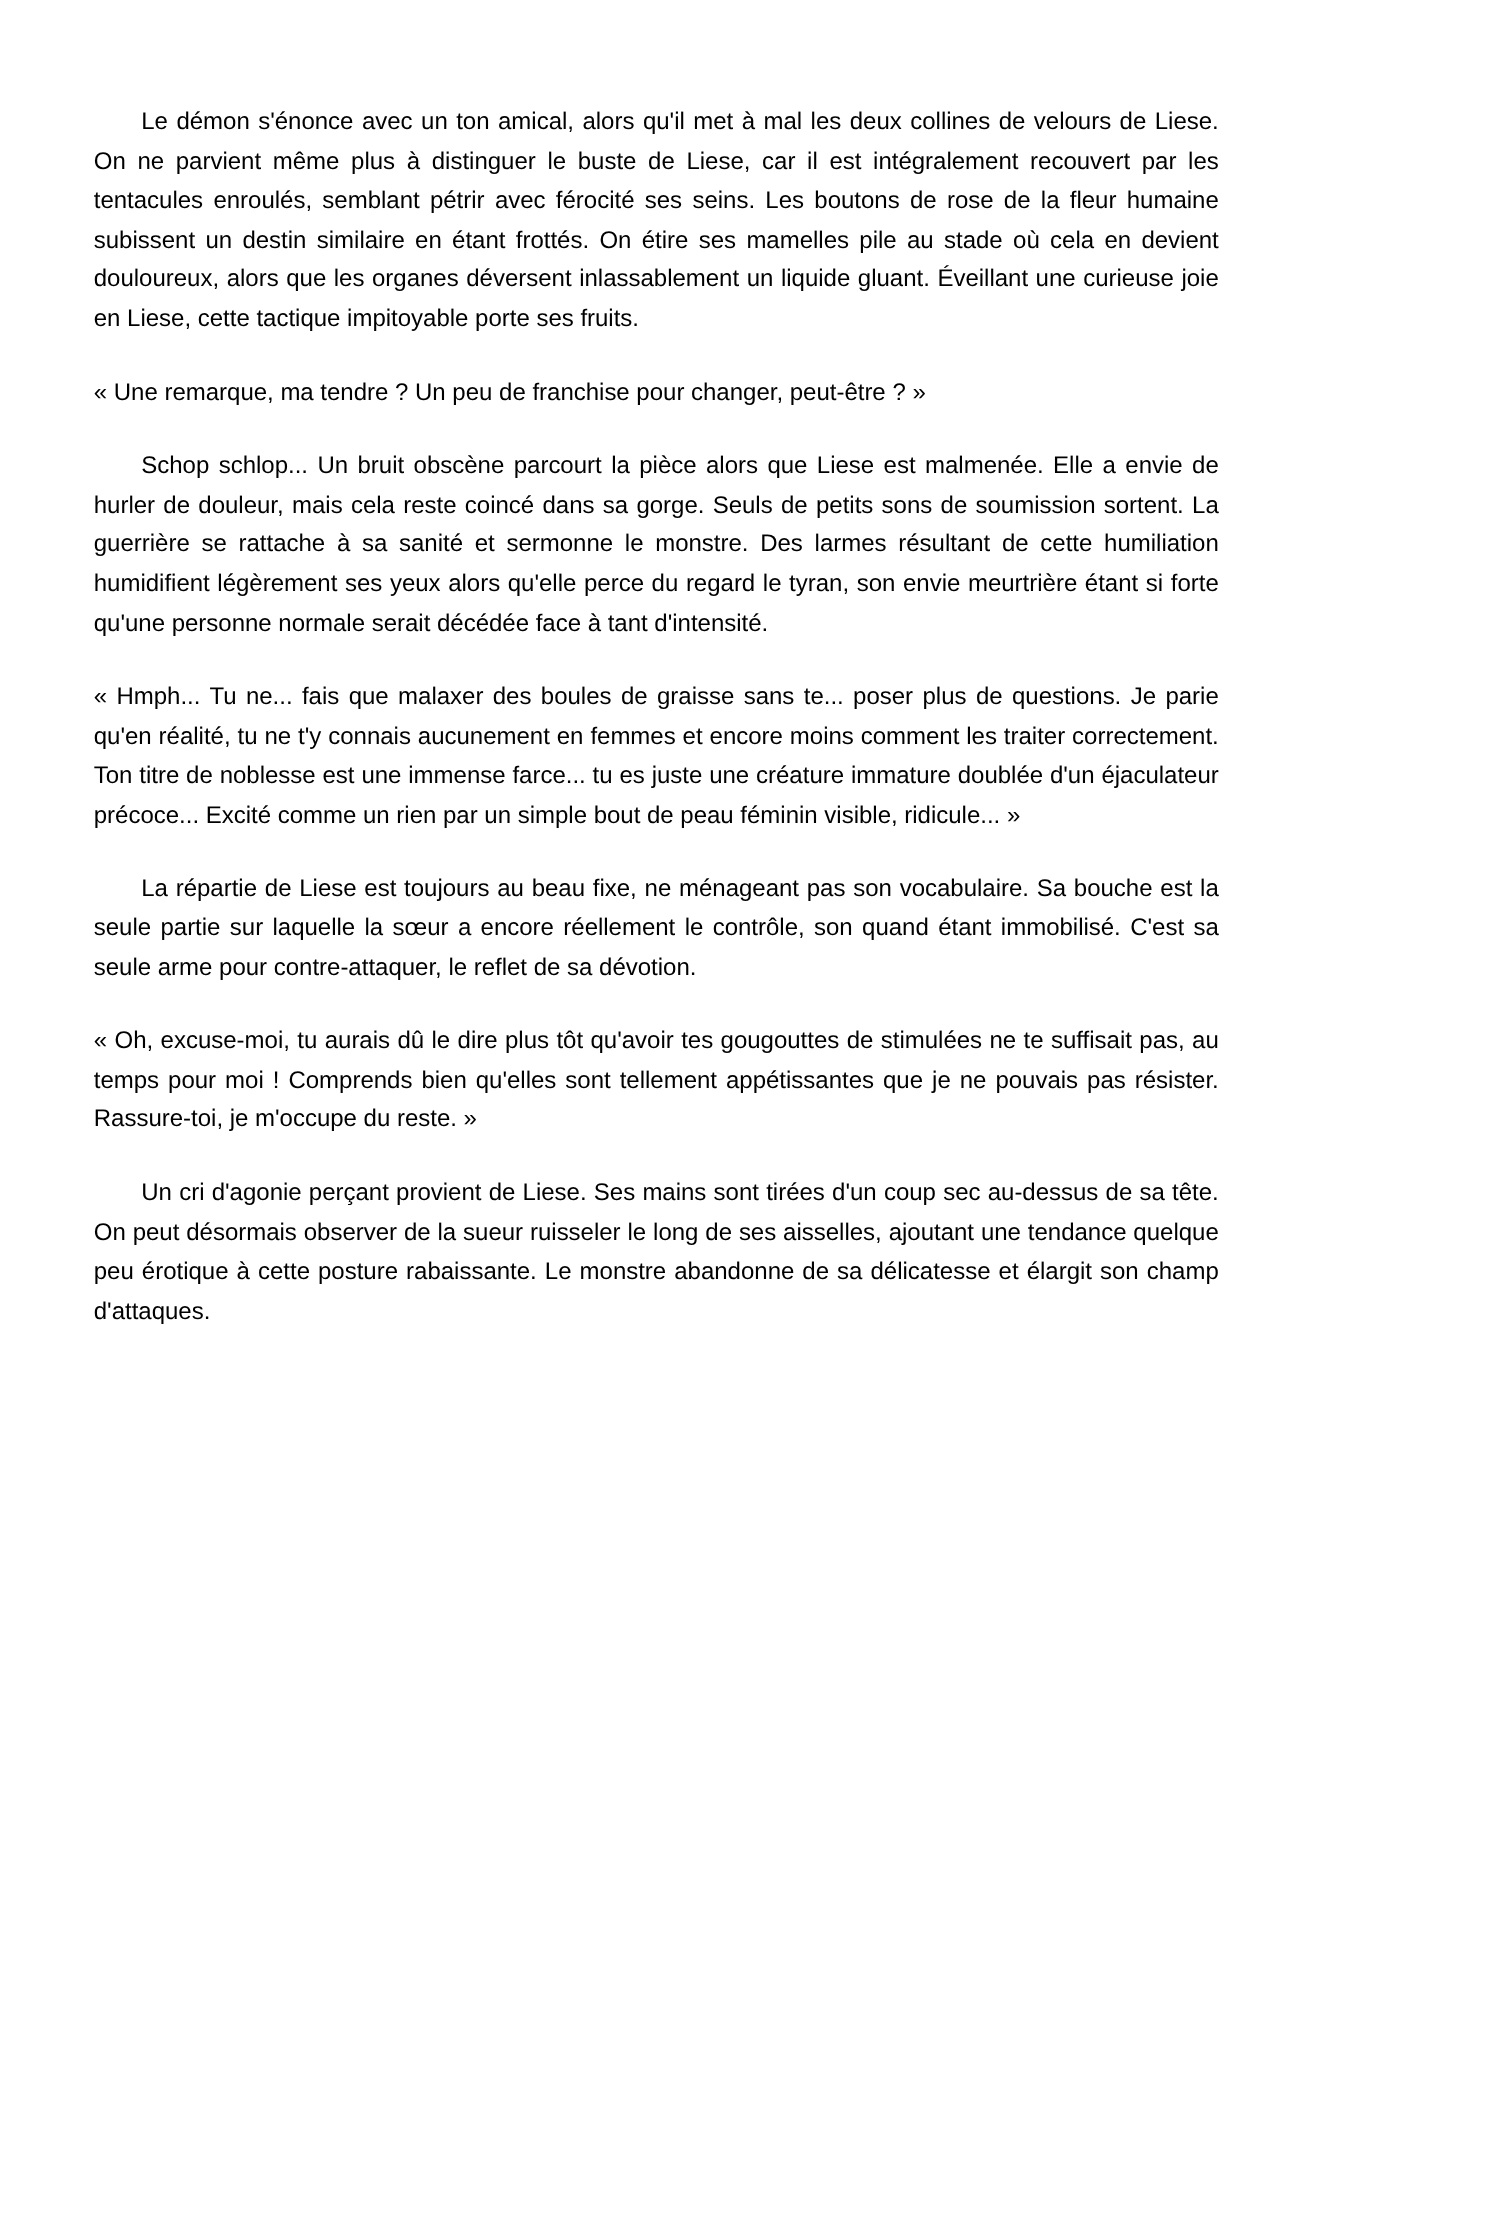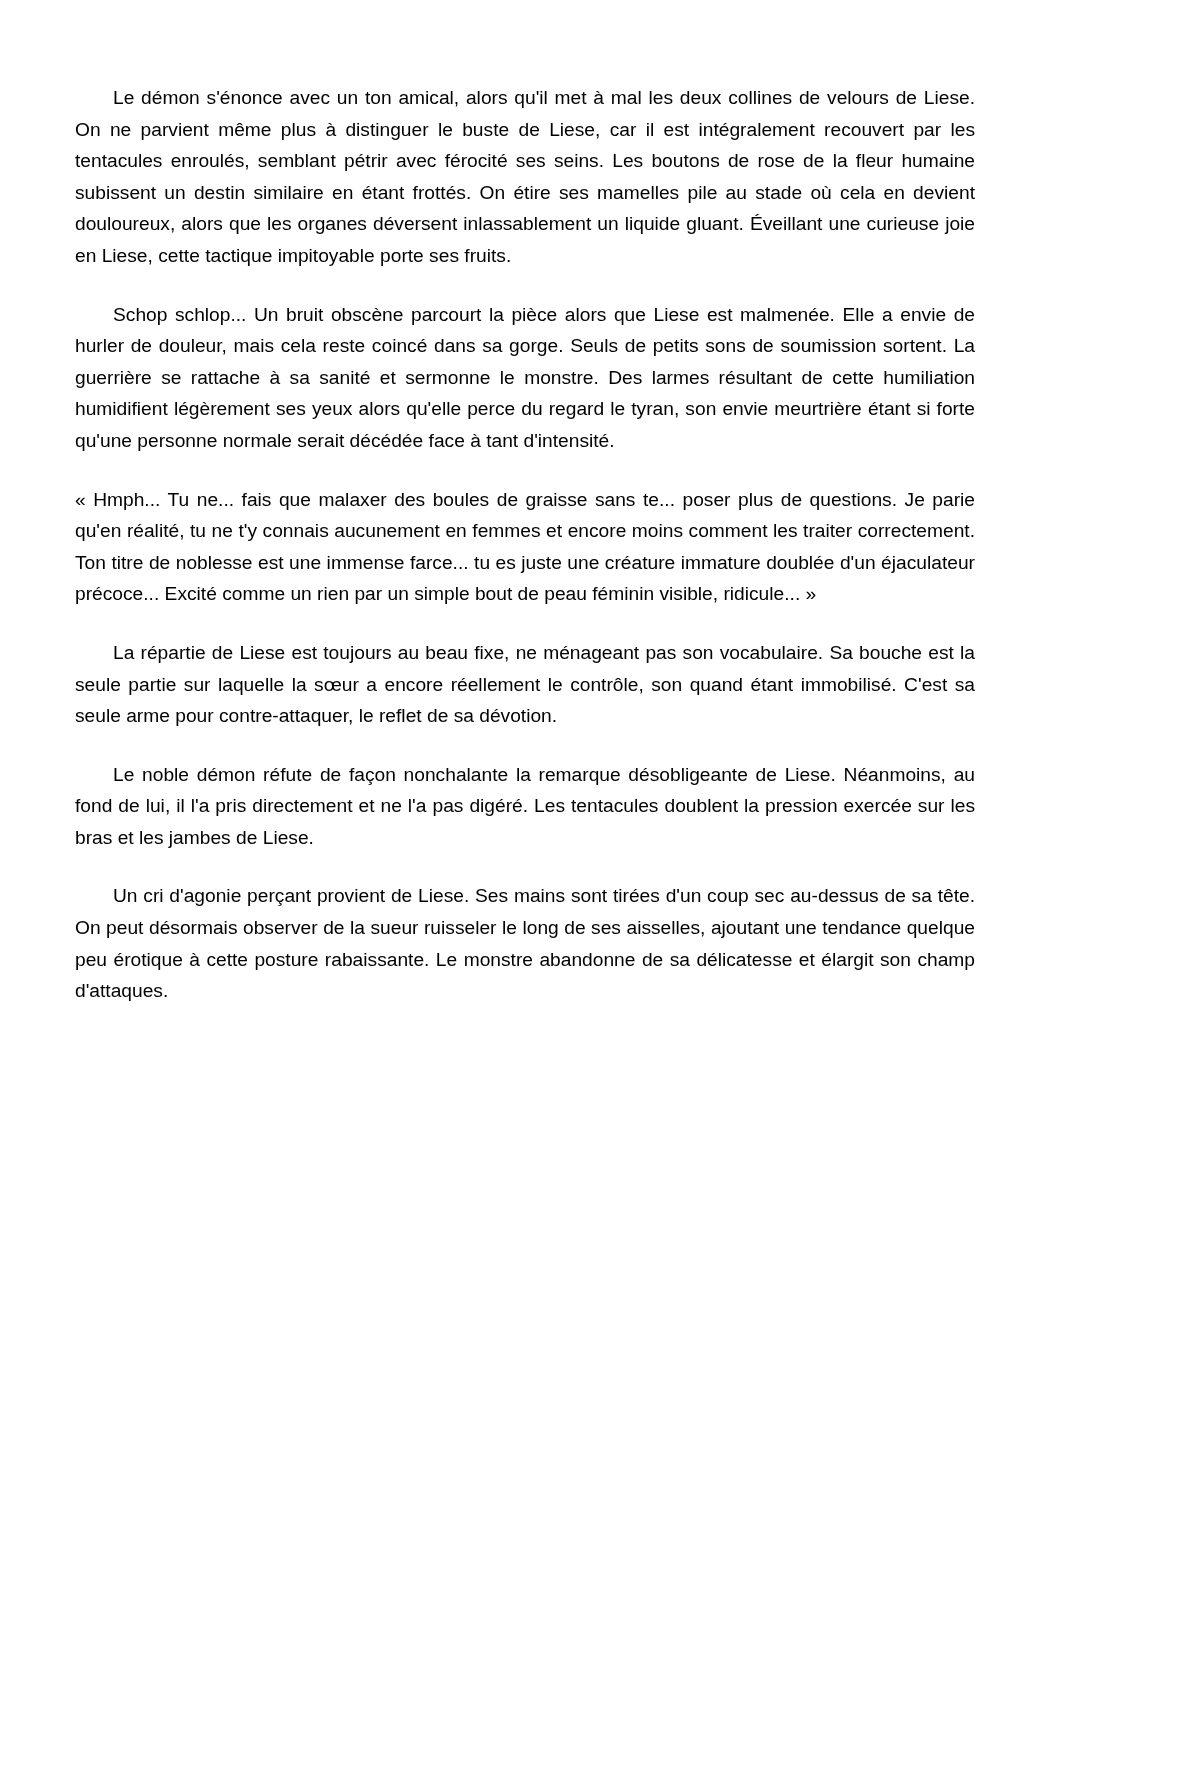--- a/index.html
+++ b/index.html
@@ -47,28 +47,29 @@
   }
 </style>
 </head>
 <body>
 
 <div class="page">
   <div class="content">
 
     <p class="indent">Le démon s'énonce avec un ton amical, alors qu'il met à mal les deux collines de velours de Liese. On ne parvient même plus à distinguer le buste de Liese, car il est intégralement recouvert par les tentacules enroulés, semblant pétrir avec férocité ses seins. Les boutons de rose de la fleur humaine subissent un destin similaire en étant frottés. On étire ses mamelles pile au stade où cela en devient douloureux, alors que les organes déversent inlassablement un liquide gluant. Éveillant une curieuse joie en Liese, cette tactique impitoyable porte ses fruits.</p>
 
+    <p>« Une remarque, ma tendre ? Un peu de franchise pour changer, peut-être ? »</p>
 
 
     <p class="indent">Schop schlop... Un bruit obscène parcourt la pièce alors que Liese est malmenée. Elle a envie de hurler de douleur, mais cela reste coincé dans sa gorge. Seuls de petits sons de soumission sortent. La guerrière se rattache à sa sanité et sermonne le monstre. Des larmes résultant de cette humiliation humidifient légèrement ses yeux alors qu'elle perce du regard le tyran, son envie meurtrière étant si forte qu'une personne normale serait décédée face à tant d'intensité.</p>
 
     <p>« Hmph... Tu ne... fais que malaxer des boules de graisse sans te... poser plus de questions. Je parie qu'en réalité, tu ne t'y connais aucunement en femmes et encore moins comment les traiter correctement. Ton titre de noblesse est une immense farce... tu es juste une créature immature doublée d'un éjaculateur précoce... Excité comme un rien par un simple bout de peau féminin visible, ridicule... »</p>
 
     <p class="indent">La répartie de Liese est toujours au beau fixe, ne ménageant pas son vocabulaire. Sa bouche est la seule partie sur laquelle la sœur a encore réellement le contrôle, son quand étant immobilisé. C'est sa seule arme pour contre-attaquer, le reflet de sa dévotion.</p>
 
+    <p>« Oh, excuse-moi, tu aurais dû le dire plus tôt qu'avoir tes gougouttes de stimulées ne te suffisait pas, au temps pour moi ! Comprends bien qu'elles sont tellement appétissantes que je ne pouvais pas résister. Rassure-toi, je m'occupe du reste. »</p>
 
-    <p class="indent">Le noble démon réfute de façon nonchalante la remarque désobligeante de Liese. Néanmoins, au fond de lui, il l'a pris directement et ne l'a pas digéré. Les tentacules doublent la pression exercée sur les bras et les jambes de Liese.</p>
 
 
     <p class="indent stretch-last">Un cri d'agonie perçant provient de Liese. Ses mains sont tirées d'un coup sec au-dessus de sa tête. On peut désormais observer de la sueur ruisseler le long de ses aisselles, ajoutant une tendance quelque peu érotique à cette posture rabaissante. Le monstre abandonne de sa délicatesse et élargit son champ d'attaques.</p>
 
   </div>
 </div>
 
 </body></html>

